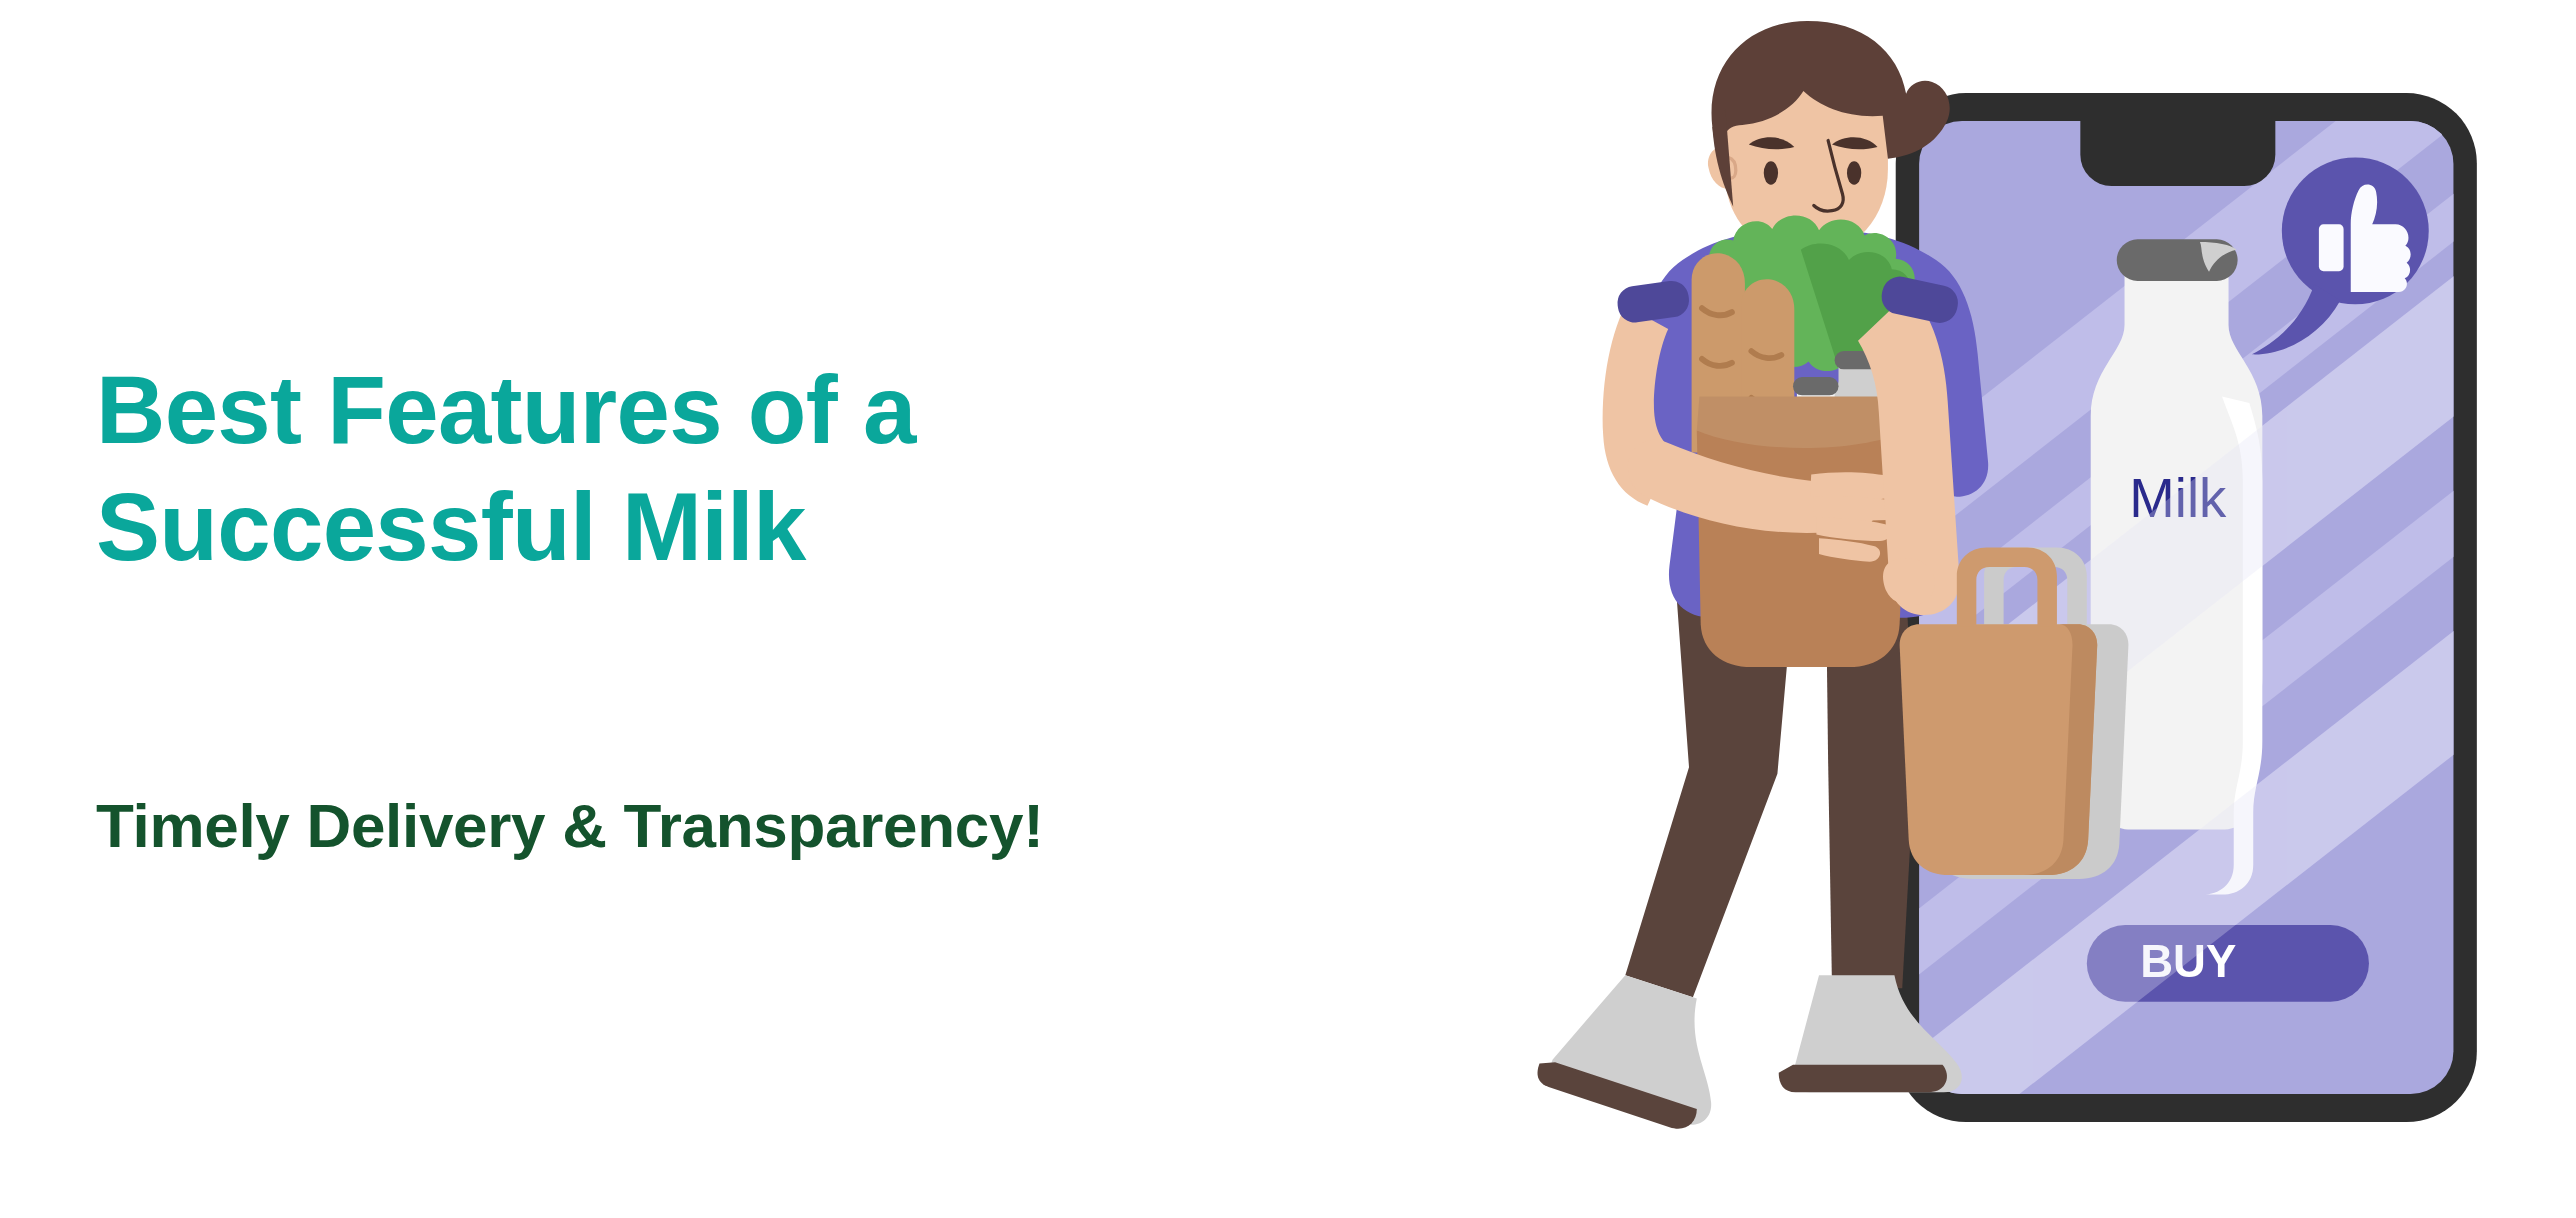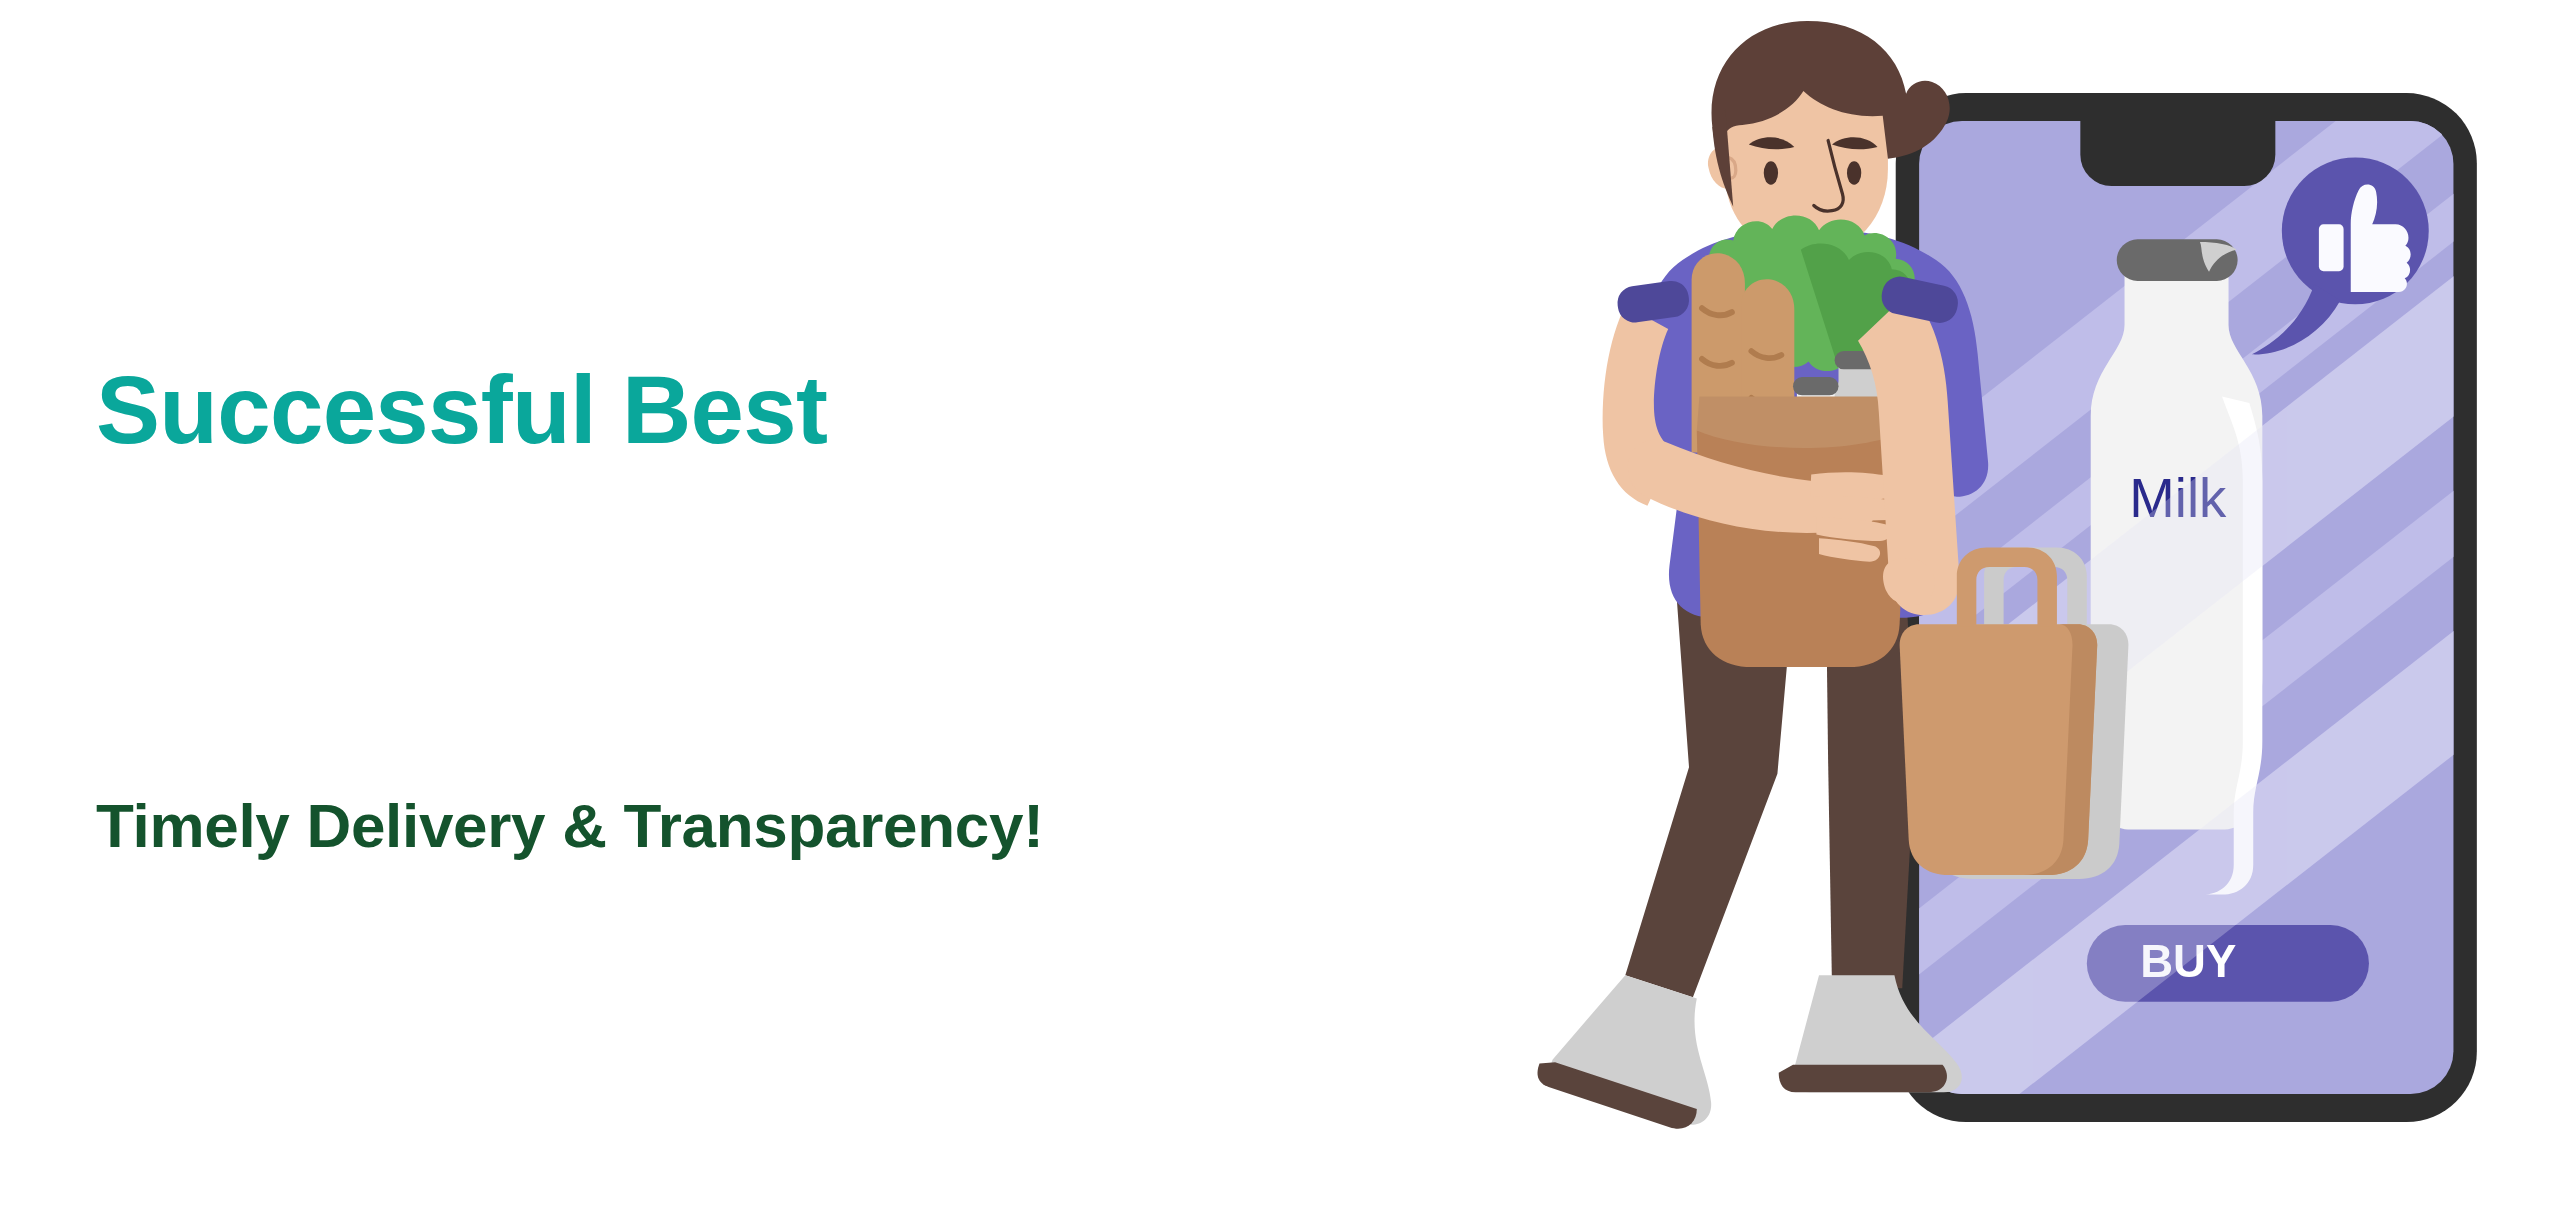--- a/index.html
+++ b/index.html
@@ -34,21 +34,22 @@
   
   #illustration{position:absolute;left:1520px;top:0px;width:1016px;height:1219px;}
   #illustration svg{display:block;width:1016px;height:1219px;}
 </style>
 </head>
 <body>
 
 <div id="banner">
 
   <div id="headline-block">
-    <div class="headline-line">Successful Best</div>
+    <div class="headline-line">Best Features of a</div>
+    <div class="headline-line">Successful Milk</div>
   </div>
 
   <div id="subheadline">Timely Delivery &amp; Transparency!</div>
 
   <div id="illustration">
     <svg viewBox="0 0 1563 1875" xmlns="http://www.w3.org/2000/svg">
       <defs>
         <clipPath id="screenClip">
           <rect x="614" y="186" width="822" height="1497" rx="66" ry="66"></rect>
         </clipPath>

